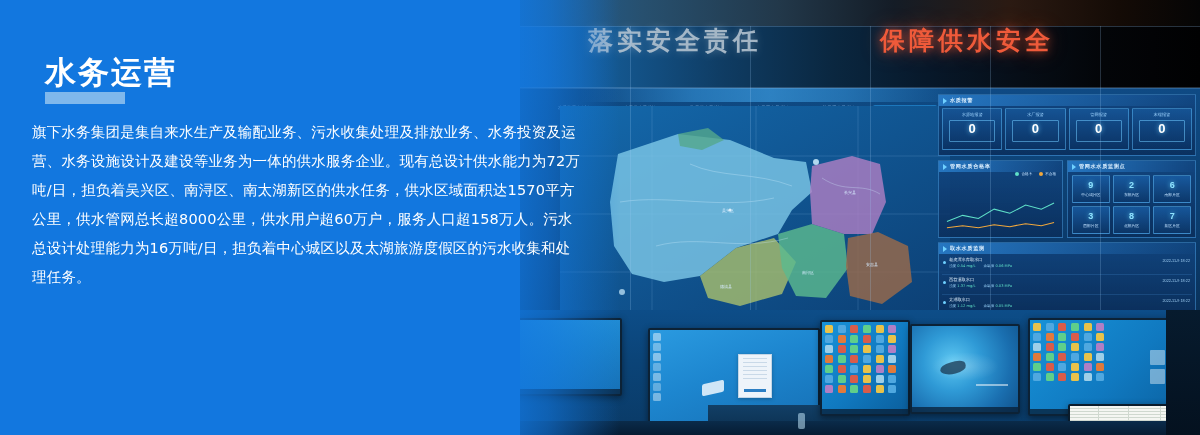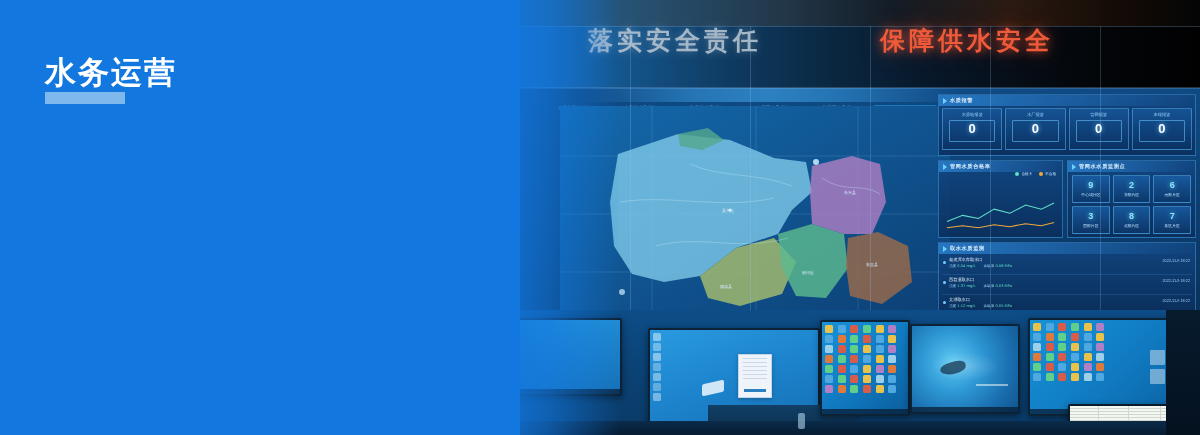--- a/index.html
+++ b/index.html
@@ -675,15 +675,18 @@
     </div>
 
   </div>
 
   <div class="solid"></div>
   <div class="fade"></div>
 
   <div class="left" style="z-index:6;">
     <div class="title">水务运营</div>
     <div class="title-bar"></div>
+    <div class="body-text">
+      <p>旗下水务集团是集自来水生产及输配业务、污水收集处理及排放业务、水务投资及运营、水务设施设计及建设等业务为一体的供水服务企业。现有总设计供水能力为72万吨/日，担负着吴兴区、南浔区、南太湖新区的供水任务，供水区域面积达1570平方公里，供水管网总长超8000公里，供水用户超60万户，服务人口超158万人。污水总设计处理能力为16万吨/日，担负着中心城区以及太湖旅游度假区的污水收集和处理任务。</p>
+    </div>
   </div>
 
 </div>
 
 </body></html>

